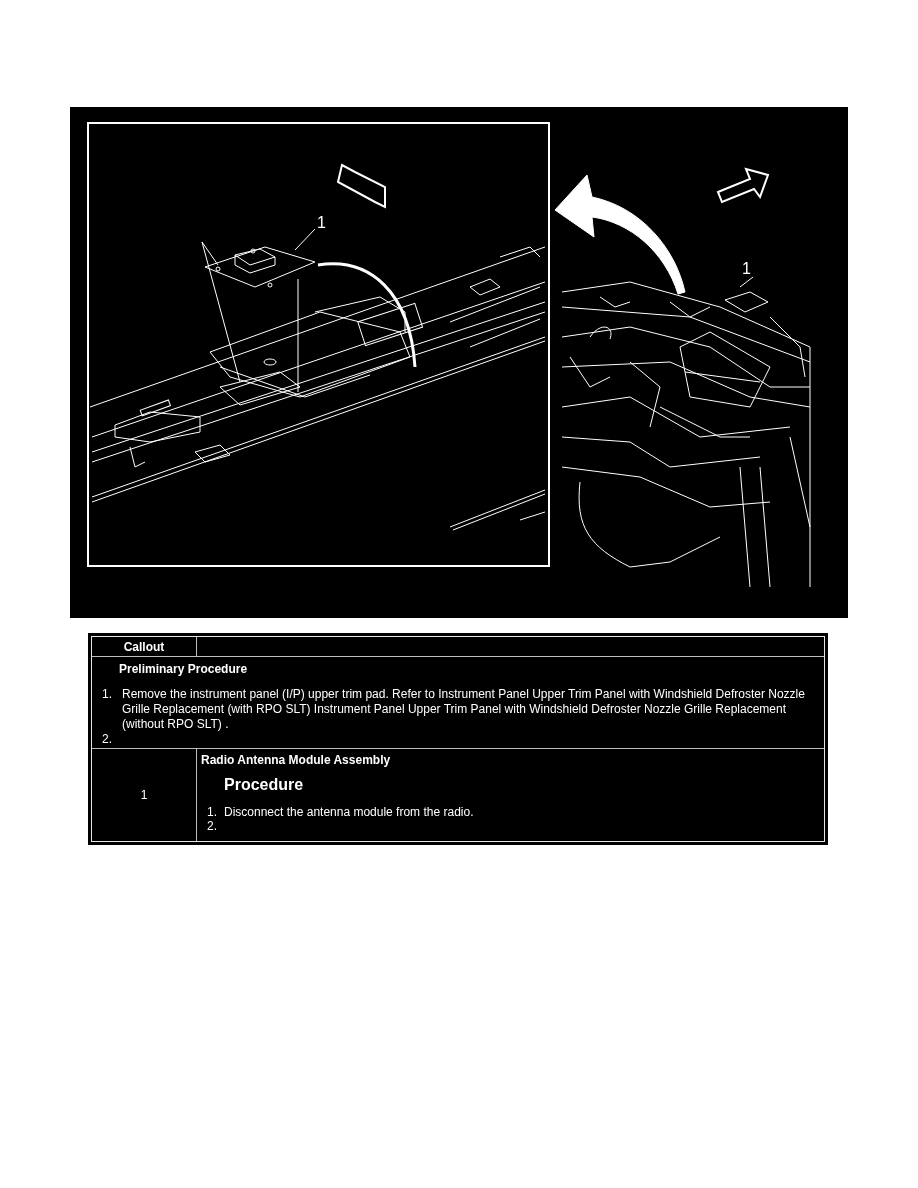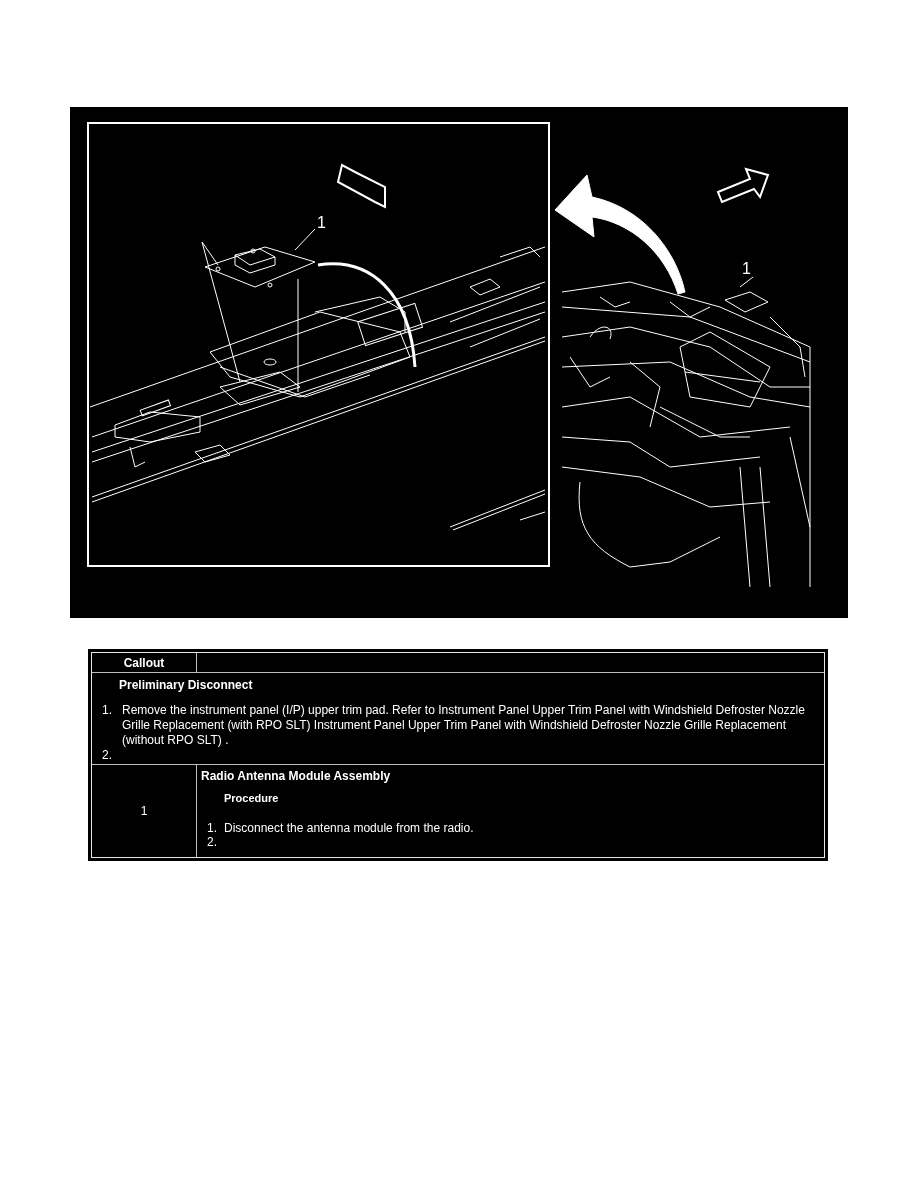--- a/index.html
+++ b/index.html
@@ -4,39 +4,39 @@
   <style>
     html, body { margin: 0; padding: 0; background: #ffffff; }
     body { width: 918px; height: 1188px; position: relative; overflow: hidden;
            font-family: "Liberation Sans", sans-serif; }
 
     .figure { position: absolute; left: 70px; top: 107px; width: 778px; height: 511px;
               background: #000; }
     .figure svg { display: block; }
 
     .table-wrap { position: absolute; left: 88px; top: 633px; width: 740px; height: 212px;
-                  background: #000; box-sizing: border-box; margin-top: 16px; }
+                  background: #000; box-sizing: border-box; }
     .tbl { position: absolute; left: 3px; top: 3px; right: 3px; bottom: 3px;
            border: 1px solid #e6e6e6; box-sizing: border-box; color: #fff; }
     .row { position: absolute; left: 0; right: 0; border-bottom: 1px solid #bdbdbd; box-sizing: border-box; }
     .row:last-child { border-bottom: none; }
     .hdr { top: 0; height: 20px; }
     .pre { top: 20px; height: 92px; }
     .item { top: 112px; bottom: 0; }
     .c1 { position: absolute; left: 0; top: 0; bottom: 0; width: 105px; border-right: 1px solid #bdbdbd; box-sizing: border-box;
           display: flex; align-items: center; justify-content: center; font-size: 12px; }
     .c2 { position: absolute; left: 105px; right: 0; top: 0; bottom: 0; font-size: 12px; }
     .hdr .c1, .hdr .c2 { font-weight: bold; }
     .hdr .c2 { display: flex; align-items: center; justify-content: center; }
     .pre-title { position: absolute; left: 27px; top: 5px; font-weight: bold; font-size: 12px; }
     .pre-list { position: absolute; left: 10px; top: 30px; right: 4px; font-size: 12px; line-height: 15px; margin: 0; padding: 0; list-style: none; }
     .pre-list li { position: relative; padding-left: 20px; }
     .pre-list li .num { position: absolute; left: 0; top: 0; }
     .item-name { position: absolute; left: 4px; top: 4px; font-size: 12px; font-weight: bold; }
-    .item-proc { position: absolute; left: 27px; top: 27px; font-size: 11px; font-weight: bold; }
+    .item-proc { position: absolute; left: 27px; top: 27px; font-size: 16px; font-weight: bold; }
     .item-list { position: absolute; left: 10px; top: 56px; right: 4px; font-size: 12px; line-height: 14px; margin: 0; padding: 0; list-style: none; }
     .item-list li { position: relative; padding-left: 17px; }
     .item-list li .num { position: absolute; left: 0; top: 0; }
     .callout-label { fill: #fff; font-family: "Liberation Sans", sans-serif; font-size: 16px; }
   </style>
 </head>
 <body>
 
 <div class="figure">
   <svg width="778" height="511" viewBox="0 0 778 511">
@@ -122,21 +122,21 @@
     <text x="672" y="167" class="callout-label">1</text>
   </svg>
 </div>
 
 <div class="table-wrap">
   <div class="tbl">
     <div class="row hdr">
       <div class="c1">Callout</div>
     </div>
     <div class="row pre">
-      <div class="pre-title">Preliminary Disconnect</div>
+      <div class="pre-title">Preliminary Procedure</div>
       <ol class="pre-list">
         <li>
           <span class="num">1.</span>
           <span>Remove the instrument panel (I/P) upper trim pad. Refer to Instrument Panel Upper Trim Panel with Windshield Defroster Nozzle Grille Replacement (with RPO SLT) Instrument Panel Upper Trim Panel with Windshield Defroster Nozzle Grille Replacement (without RPO SLT) .</span>
         </li>
         <li>
           <span class="num">2.</span>
         </li>
       </ol>
     </div>

